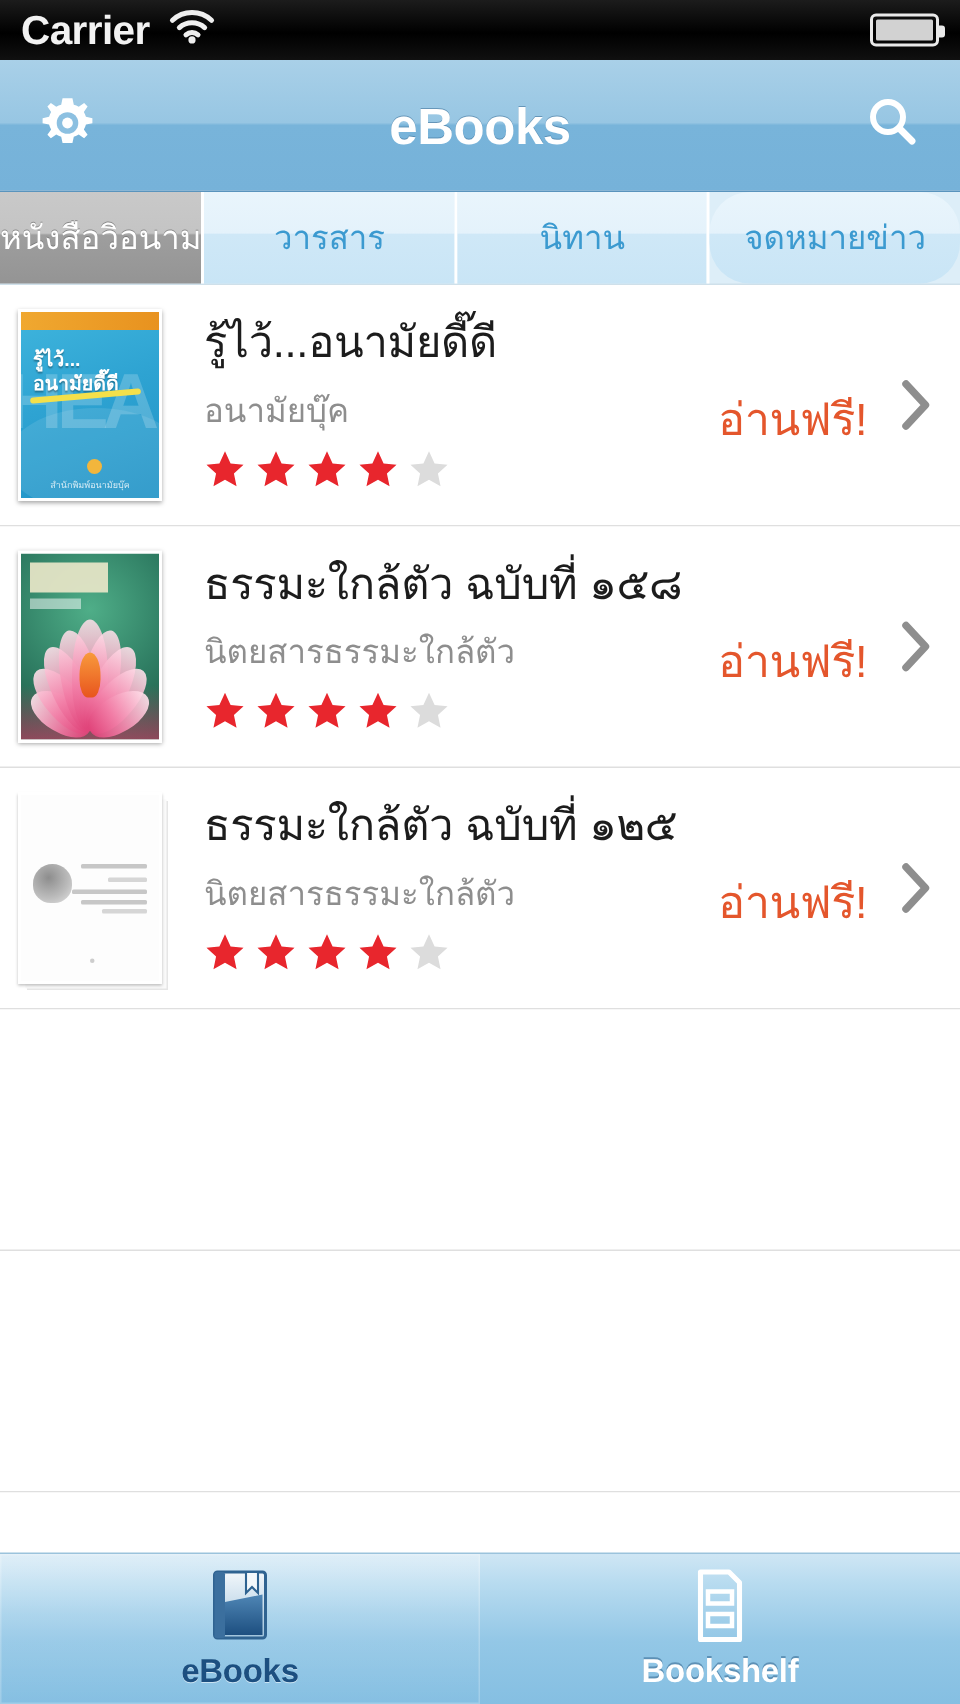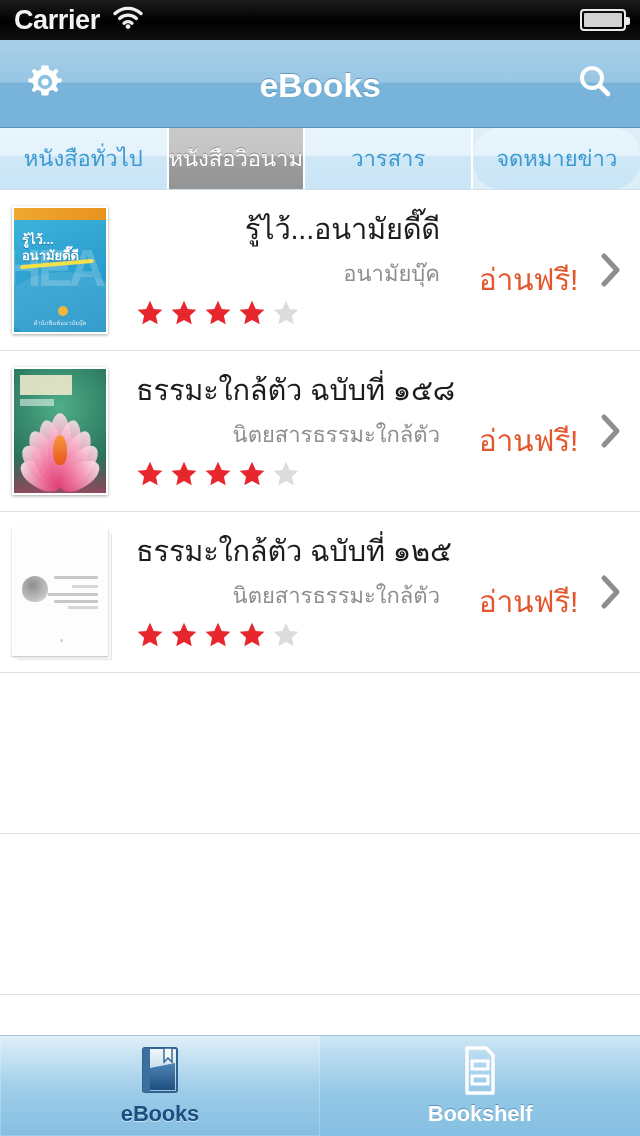--- a/index.html
+++ b/index.html
@@ -108,21 +108,21 @@
   .cover.c2 .lbl2 { position:absolute; left:6px; top:30px; width:34px; height:7px; background:rgba(255,255,255,.5); }
   .cover.c2 .petal { position:absolute; left:50%; bottom:6px; width:24px; height:74px; background:linear-gradient(to top,#e0447a 0%,#f27da6 40%,#ffe3ec 100%); border-radius:50% 50% 45% 45%; transform-origin:50% 100%; }
   .cover.c2 .core { position:absolute; left:50%; bottom:28px; margin-left:-7px; width:14px; height:30px; background:linear-gradient(to top,#e8551e,#f89a3c); border-radius:50% 50% 40% 40%; }
   .cover.c2 .glow { position:absolute; left:0; bottom:0; width:100%; height:36px; background:linear-gradient(to top,rgba(235,60,110,.55),rgba(235,60,110,0)); }
   
   .cover.c3 { background:#fdfdfd; border:2px solid #fff; box-shadow:0 1px 2px rgba(0,0,0,.25), 4px 4px 0 -1px #fafafa, 5px 5px 0 -1px #e6e6e6; }
   .cover.c3 .ln { position:absolute; right:8px; height:3px; background:#9a9a9a; border-radius:1px; }
   .cover.c3 .fig { position:absolute; left:8px; top:46px; width:26px; height:26px; background:radial-gradient(circle at 40% 35%,#8d8d8d 0%,#bdbdbd 60%,#e4e4e4 100%); border-radius:50% 50% 45% 45%; filter:blur(.4px); }
   .cover.c3 .dot { position:absolute; left:50%; bottom:12px; width:3px; height:3px; background:#cdcdcd; border-radius:50%; }
 
-  .info { flex:1 1 auto; padding-left:16px; min-width:0;text-align:right; }
+  .info { flex:1 1 auto; padding-left:16px; min-width:0; }
   .btitle {
     font-size:29px; color:#1c1c1c; letter-spacing:-.2px;
     line-height:1.15; margin-bottom:10px; white-space:nowrap;
   }
   .bauthor { font-size:22px; color:#8e8e8e; margin-bottom:8px; white-space:nowrap; }
   .stars { display:flex; gap:6px; }
   .star { width:28px; height:28px; display:block; }
 
   .rowright {
     flex:0 0 200px; height:161px; position:relative;
@@ -200,28 +200,28 @@
       <span>
         <svg width="42" height="42" viewBox="0 0 42 42">
           <circle cx="18" cy="17" r="10" stroke="#ffffff" stroke-width="4" fill="none"></circle>
           <line x1="25.5" y1="24.5" x2="34" y2="33" stroke="#ffffff" stroke-width="4.6" stroke-linecap="round"></line>
         </svg>
       </span>
     </div>
   </div>
 
   <div class="cattabs" id="cattabs">
-      <div class="cattab">
-        <span>หนังสือทั่วไป</span>
-      </div>
       <div class="cattab sel">
         <span>หนังสือวิอนาม</span>
       </div>
       <div class="cattab">
         <span>วารสาร</span>
+      </div>
+      <div class="cattab">
+        <span>นิทาน</span>
       </div>
       <div class="cattab">
         <span>จดหมายข่าว</span>
       </div>
     </div>
 
   <div class="list" id="booklist">
       <div class="row">
         <div class="thumbwrap">
           <div class="cover c1">

